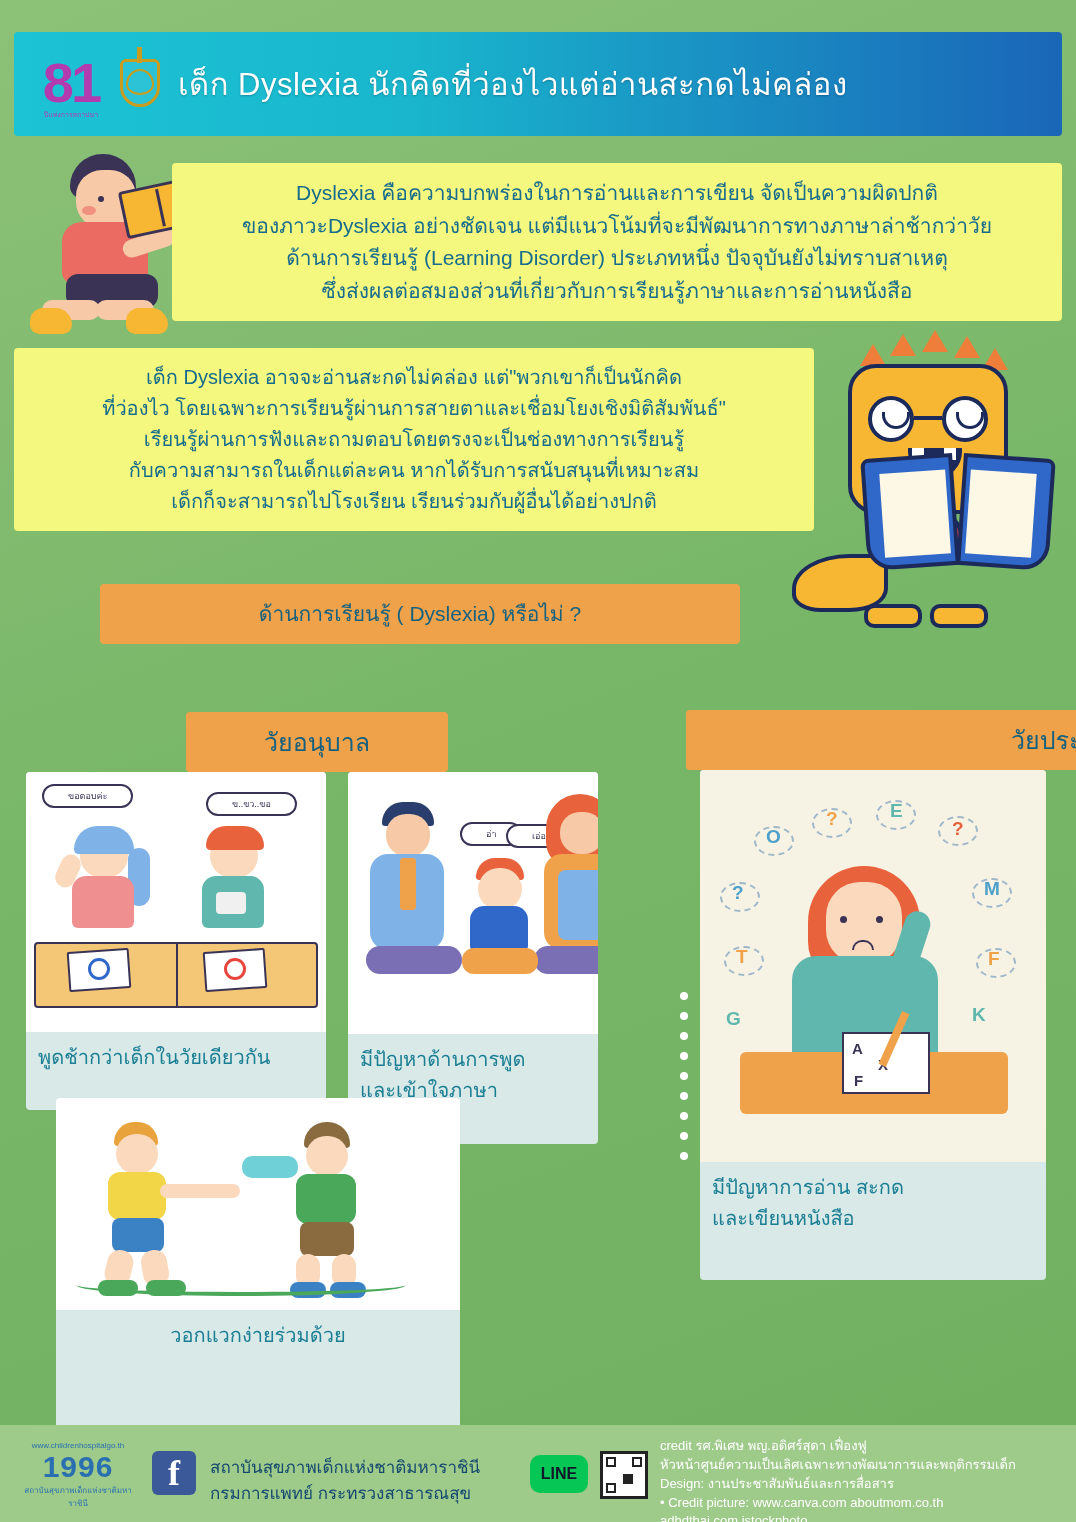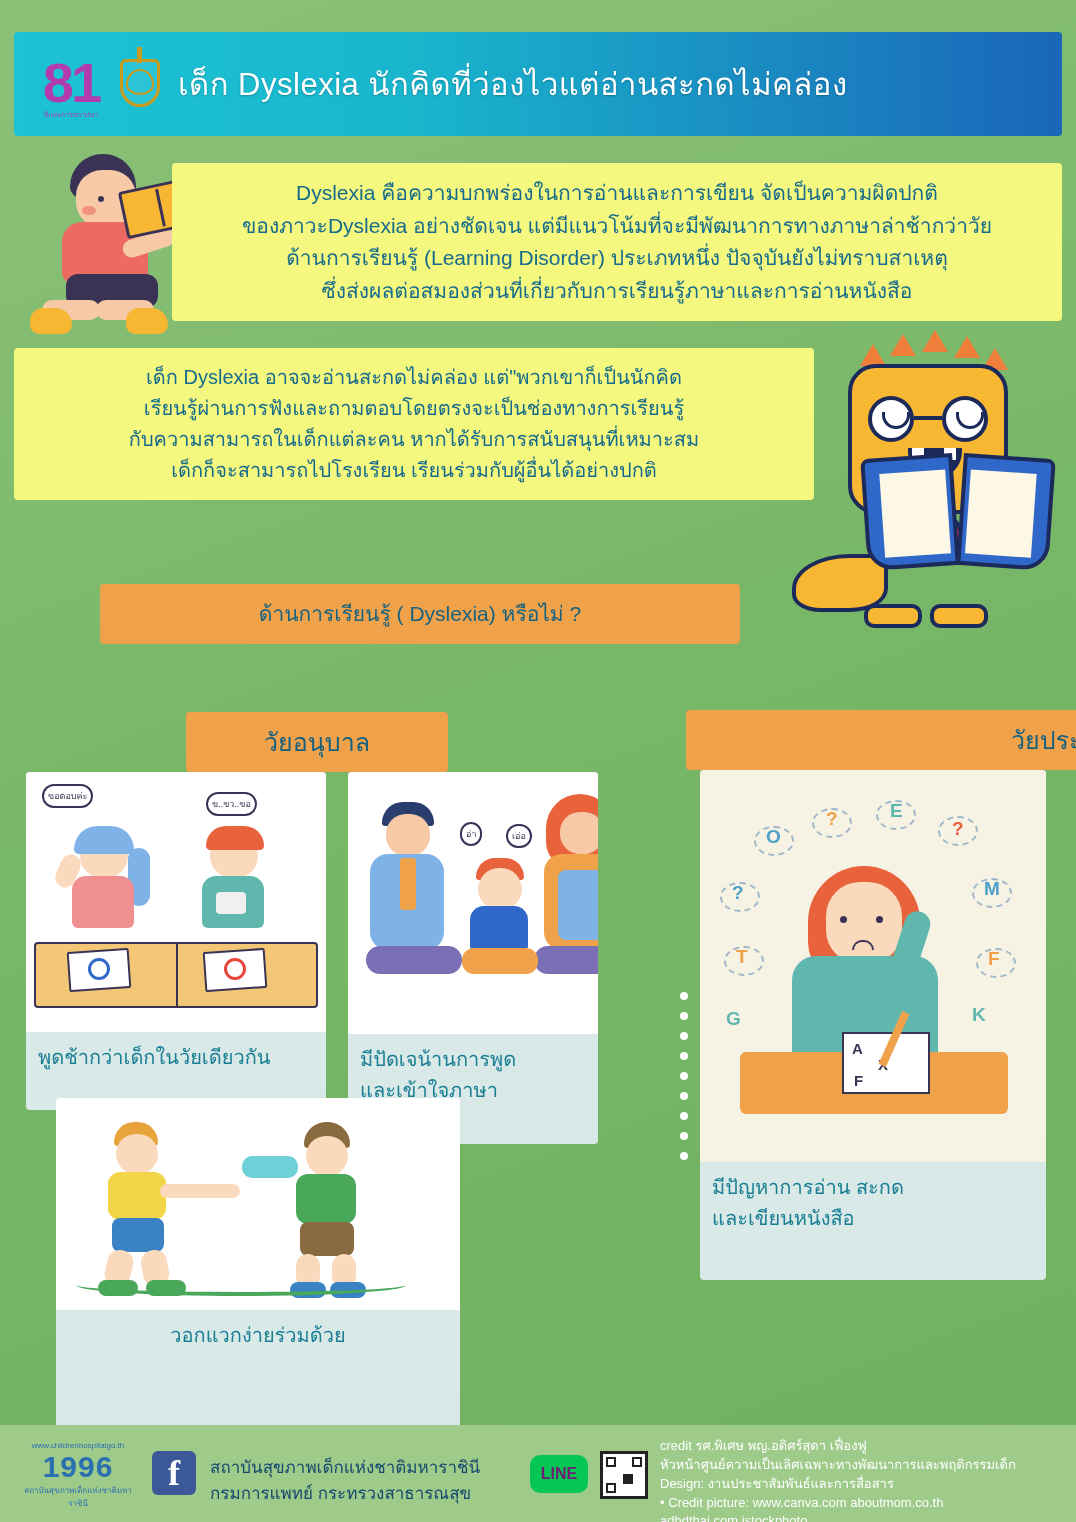--- a/index.html
+++ b/index.html
@@ -289,21 +289,21 @@
   #card2 .art { height: 262px; }
   #card3 { left: 700px; top: 770px; width: 346px; height: 510px; }
   #card3 .art { height: 392px; background: #f6f2e4; }
   #card4 { left: 56px; top: 1098px; width: 404px; height: 330px; }
   #card4 .art { height: 212px; background: #ffffff; }
 
   
   .bubble {
     position: absolute;
     background: #fff; border: 2px solid #3b3356; border-radius: 14px;
-    font-size: 9px; color: #3b3356; padding: 3px 4px; white-space: nowrap;
+    font-size: 9px; color: #3b3356; padding: 3px 24px; white-space: nowrap;
   }
   .kid { position: absolute; }
   .kid .head { position: absolute; width: 48px; height: 44px; border-radius: 22px; }
   .kid .body { position: absolute; width: 62px; height: 52px; border-radius: 14px 14px 6px 6px; }
   .desk {
     position: absolute; left: 8px; top: 170px; width: 284px; height: 66px;
     background: #f3c775; border: 2px solid #3b3356; border-radius: 4px;
   }
   .desk:after {
     content: ""; position: absolute; left: 50%; top: 0; bottom: 0; width: 2px; background: #3b3356;
@@ -389,21 +389,21 @@
     background: #3b5998; color: #fff; border-radius: 6px;
     font-size: 36px; font-weight: bold; text-align: center; line-height: 44px;
     font-family: "Liberation Serif", serif;
   }
   .f-org {
     position: absolute; left: 210px; top: 30px; width: 300px;
     color: #14486f; font-size: 17px; line-height: 1.5;
   }
   .line-btn {
     position: absolute; left: 530px; top: 30px; width: 58px; height: 38px;
-    background: #06c755; border-radius: 10px; color: #701a75;
+    background: #06c755; border-radius: 10px; color: #0f172a;
     font-size: 16px; text-align: center; line-height: 38px; font-weight: bold;
   }
   .qr {
     position: absolute; left: 600px; top: 26px; width: 48px; height: 48px;
     background: #fff; border: 3px solid #222;
   }
   .qr .q {
     position: absolute; width: 10px; height: 10px; border: 2px solid #222;
   }
   .credit {
@@ -447,20 +447,21 @@
 
   <div class="panel" id="panel1">
     <span class="line">Dyslexia คือความบกพร่องในการอ่านและการเขียน จัดเป็นความผิดปกติ</span>
     <span class="line">ของภาวะDyslexia อย่างชัดเจน แต่มีแนวโน้มที่จะมีพัฒนาการทางภาษาล่าช้ากว่าวัย</span>
     <span class="line">ด้านการเรียนรู้ (Learning Disorder) ประเภทหนึ่ง ปัจจุบันยังไม่ทราบสาเหตุ</span>
     <span class="line">ซึ่งส่งผลต่อสมองส่วนที่เกี่ยวกับการเรียนรู้ภาษาและการอ่านหนังสือ</span>
   </div>
 
   <div class="panel" id="panel2">
     <span class="line">เด็ก Dyslexia อาจจะอ่านสะกดไม่คล่อง แต่"พวกเขาก็เป็นนักคิด</span>
+    <span class="line">ที่ว่องไว โดยเฉพาะการเรียนรู้ผ่านการสายตาและเชื่อมโยงเชิงมิติสัมพันธ์"</span>
     <span class="line">เรียนรู้ผ่านการฟังและถามตอบโดยตรงจะเป็นช่องทางการเรียนรู้</span>
     <span class="line">กับความสามารถในเด็กแต่ละคน หากได้รับการสนับสนุนที่เหมาะสม</span>
     <span class="line">เด็กก็จะสามารถไปโรงเรียน เรียนร่วมกับผู้อื่นได้อย่างปกติ</span>
   </div>
 
   <div class="panel-orange">
     <div>ด้านการเรียนรู้  ( Dyslexia) หรือไม่ ?</div>
   </div>
 
   <div class="dino">
@@ -554,21 +555,21 @@
         <div style="position:absolute; left:-4px; top:146px; width:96px; height:28px; background:#7a6fb5; border-radius:14px;"></div>
       </div>
       <div class="kid" style="left:122px; top:92px;">
         <div style="position:absolute; left:6px; top:-6px; width:48px; height:22px; background:#e8623c; border-radius:24px 24px 4px 4px;"></div>
         <div class="head" style="left:8px; top:4px; background:#fbd9bd; width:44px; height:42px;"></div>
         <div class="body" style="left:0px; top:42px; width:58px; height:46px; background:#2f68c8;"></div>
         <div style="position:absolute; left:-8px; top:84px; width:76px; height:26px; background:#f0a24a; border-radius:12px;"></div>
       </div>
     </div>
     <div class="cap">
-      <div>มีปัดเจน้านการพูด</div>
+      <div>มีปัญหาด้านการพูด</div>
       <div>และเข้าใจภาษา</div>
     </div>
   </div>
 
   <div class="card" id="card3">
     <div class="art girl3">
       <div class="dash-ring" style="left:54px; top:56px; width:40px; height:30px;"></div>
       <div class="dash-ring" style="left:112px; top:38px; width:40px; height:30px;"></div>
       <div class="dash-ring" style="left:176px; top:30px; width:40px; height:30px;"></div>
       <div class="dash-ring" style="left:238px; top:46px; width:40px; height:30px;"></div>

